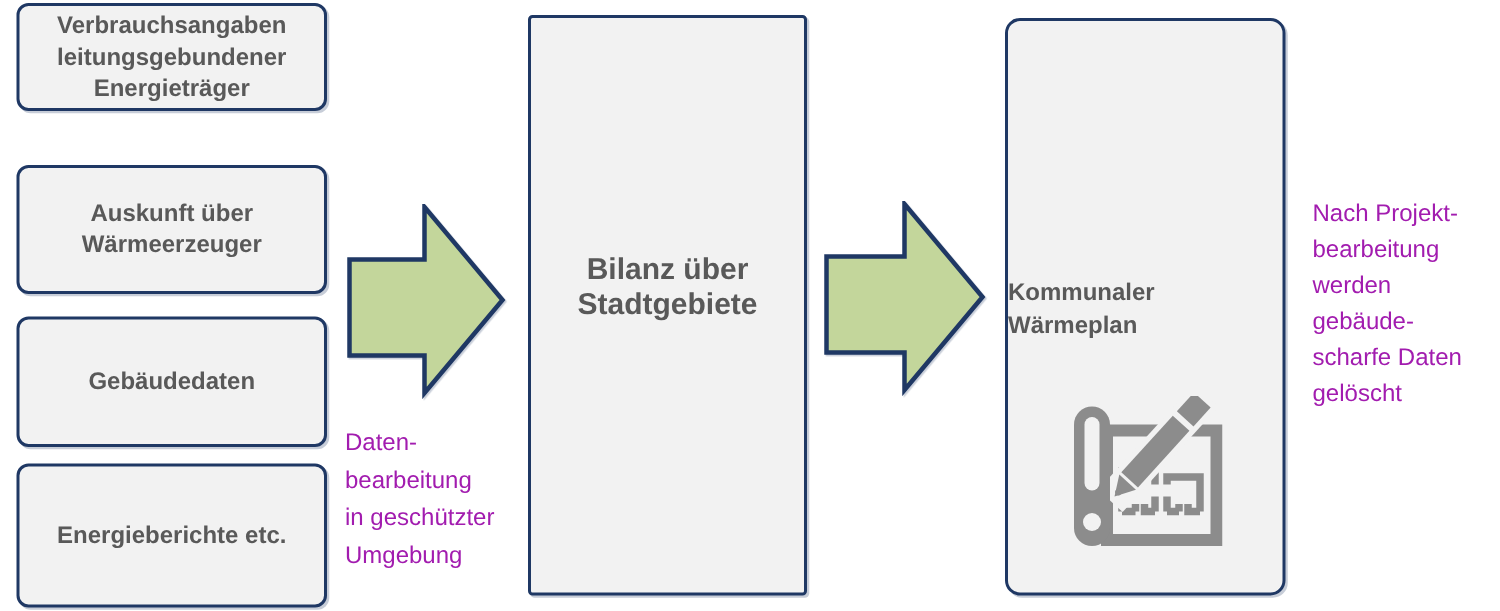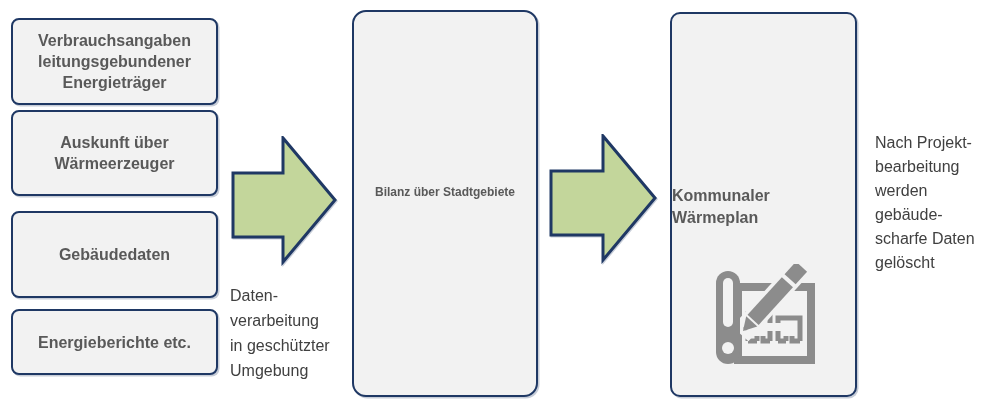--- a/index.html
+++ b/index.html
@@ -21,31 +21,31 @@
     box-shadow: 1.5px 1.5px 0 rgba(31,56,100,0.25);
     color: #595959;
     text-align: center;
   }
   .input-box {
     left: 11px; width: 207px;
     display: flex; align-items: center; justify-content: center;
     font-weight: bold; font-size: 16px; line-height: 21px;
     padding: 0 7px;
   }
-  .input-box-1 { top: 18px;  height: 87px; }
+  .input-box-1 { top: 2px;  height: 72px; }
   .input-box-2 { top: 110px; height: 86px; }
   .input-box-3 { top: 211px; height: 87px; }
-  .input-box-4 { top: 309px; height: 66px; align-items: center; }
+  .input-box-4 { top: 309px; height: 96px; align-items: center; }
 
   .process-box {
     left: 352px; top: 10px; width: 186px; height: 387px;
-    border-radius: 14px;
+    border-radius: 3px;
     display: flex; flex-direction: column;
     align-items: center; justify-content: center;
-    font-size: 12px; line-height: 23px;
+    font-size: 20px; line-height: 23px;
     padding: 0 8px;
   }
   .process-title, .process-subtitle { font-weight: bold; }
   .process-spacer { height: 23px; }
 
   .output-box {
     left: 670px; top: 12px; width: 187px; height: 385px;
     border-radius: 10px;
   }
   .output-title {
@@ -60,21 +60,21 @@
 
   .flow-arrow {
     position: absolute;
     filter: drop-shadow(1.5px 1.5px 0 rgba(31,56,100,0.25));
   }
   .flow-arrow-1 { left: 230px; top: 136px; }
   .flow-arrow-2 { left: 548px; top: 134px; }
 
   .annotation {
     position: absolute;
-    color: #404040;
+    color: #a21caf;
     font-size: 16px;
     white-space: pre-line;
   }
   .annotation-left  { left: 230px; top: 283px; width: 125px; line-height: 25px; }
   .annotation-right { left: 875px; top: 131px; width: 122px; line-height: 24px; }
 </style>
 </head>
 <body>
 
 <div class="canvas">
@@ -90,21 +90,21 @@
   </div>
   <div class="box input-box input-box-4">
     <span>Energieberichte etc.</span>
   </div>
 
   <svg class="flow-arrow flow-arrow-1" width="108" height="130" viewBox="0 0 108 130">
     <polygon points="3,37 53,37 53,2 105,64 53,126 53,101 3,101" fill="#c3d69b" stroke="#1f3864" stroke-width="3" stroke-linejoin="miter"></polygon>
   </svg>
 
   <div class="annotation annotation-left">Daten-
-verarbeitung
+bearbeitung
 in geschützter
 Umgebung</div>
 
   <div class="box process-box">
     <div class="process-title">Bilanz über Stadtgebiete</div>
     <div class="process-spacer"></div>
   </div>
 
   <svg class="flow-arrow flow-arrow-2" width="110" height="130" viewBox="0 0 110 130">
     <polygon points="3,37 55,37 55,2 107,64 55,126 55,101 3,101" fill="#c3d69b" stroke="#1f3864" stroke-width="3" stroke-linejoin="miter"></polygon>

